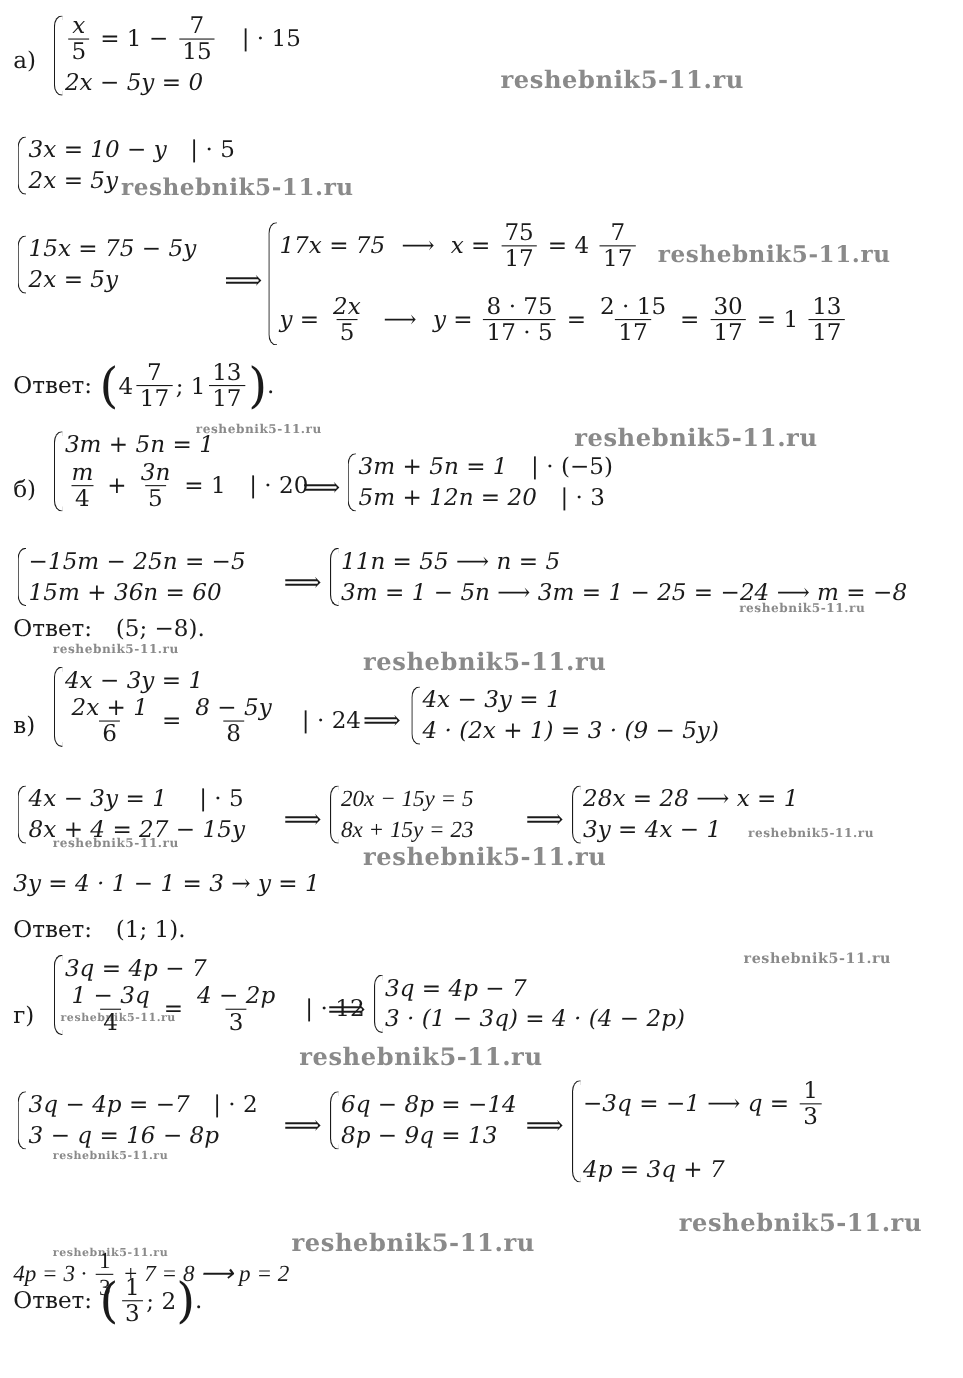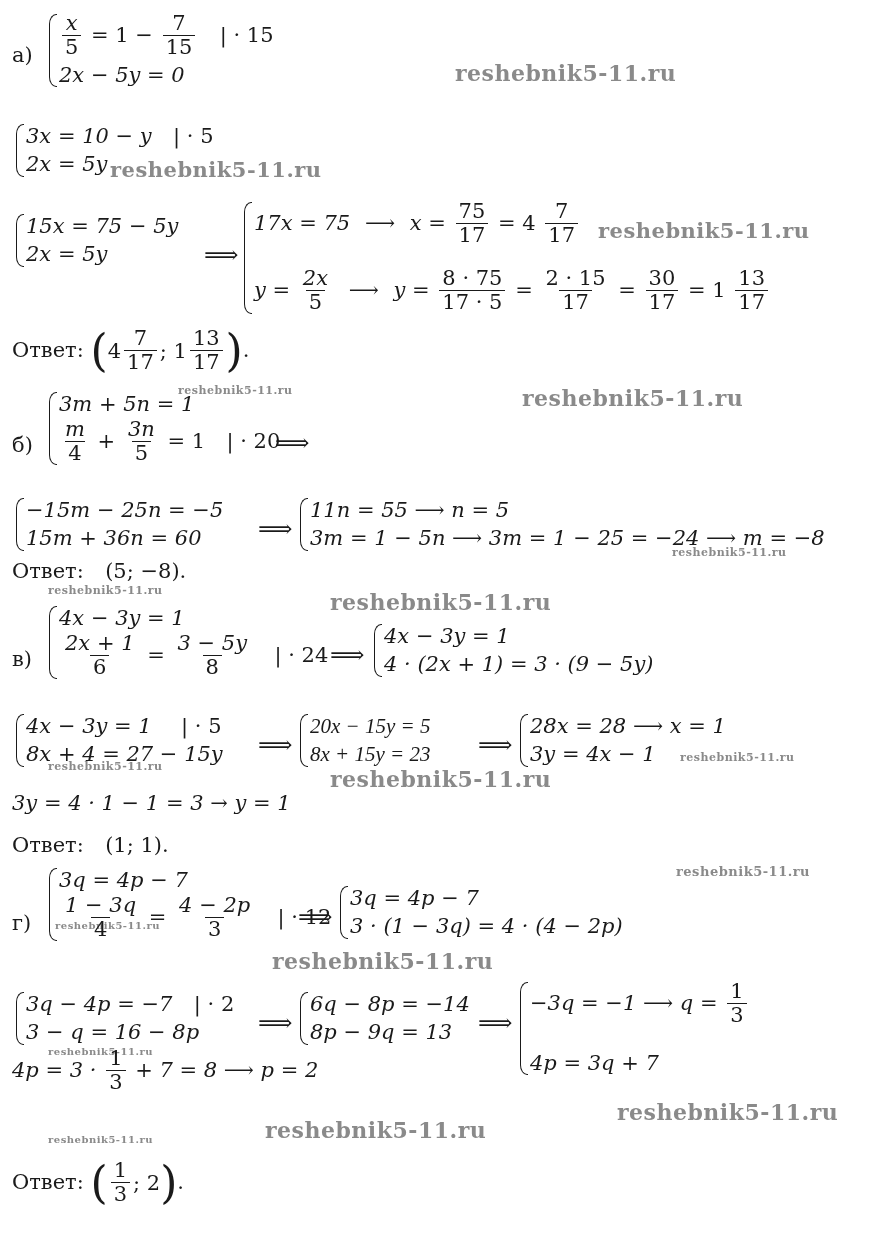--- a/index.html
+++ b/index.html
@@ -267,20 +267,37 @@
           <span>= 1</span>
           <span class="sp"></span>
           <span>| · 20</span>
         </div>
       </span>
     </span>
   </div>
 
   <div class="blk" style="left:275px; top:428px; font-size:24px;">⟹</div>
 
+  <div class="blk" style="left:312px; top:410px;">
+    <span class="sys">
+      <span class="brace"></span>
+      <span class="rows">
+        <div>
+          <span class="it">3m + 5n = 1</span>
+          <span class="sp"></span>
+          <span>| · (−5)</span>
+        </div>
+        <div>
+          <span class="it">5m + 12n = 20</span>
+          <span class="sp"></span>
+          <span>| · 3</span>
+        </div>
+      </span>
+    </span>
+  </div>
 
   <div class="blk" style="left:12px; top:496px;">
     <span class="sys">
       <span class="brace"></span>
       <span class="rows">
         <div class="it">−15m − 25n = −5</div>
         <div class="it">15m + 36n = 60</div>
       </span>
     </span>
   </div>
@@ -312,21 +329,21 @@
       <span class="brace"></span>
       <span class="rows">
         <div class="it">4x − 3y = 1</div>
         <div>
           <span class="frac">
               <span class="num it">2x + 1</span>
               <span class="den">6</span>
             </span>
           <span>=</span>
           <span class="frac">
-              <span class="num it">3 − 5y</span>
+              <span class="num it">8 − 5y</span>
               <span class="den">8</span>
             </span>
           <span class="sp"></span>
           <span>| · 24</span>
         </div>
       </span>
     </span>
   </div>
 
   <div class="blk" style="left:330px; top:640px; font-size:24px;">⟹</div>
@@ -462,21 +479,21 @@
           <span class="frac">
               <span class="num">1</span>
               <span class="den">3</span>
             </span>
         </div>
         <div class="it" style="padding-top:14px;">4p = 3q + 7</div>
       </span>
     </span>
   </div>
 
-  <div class="blk" style="left:12px; top:1048px;">
+  <div class="blk" style="left:12px; top:1136px;font-family:Liberation Serif, serif;">
     <span class="it">4p = 3 ·</span>
     <span class="frac">
         <span class="num">1</span>
         <span class="den">3</span>
       </span>
     <span class="it">+ 7 = 8 ⟶ p = 2</span>
   </div>
 
   <div class="blk" style="left:12px; top:1160px;">
     <span>Ответ:</span>

